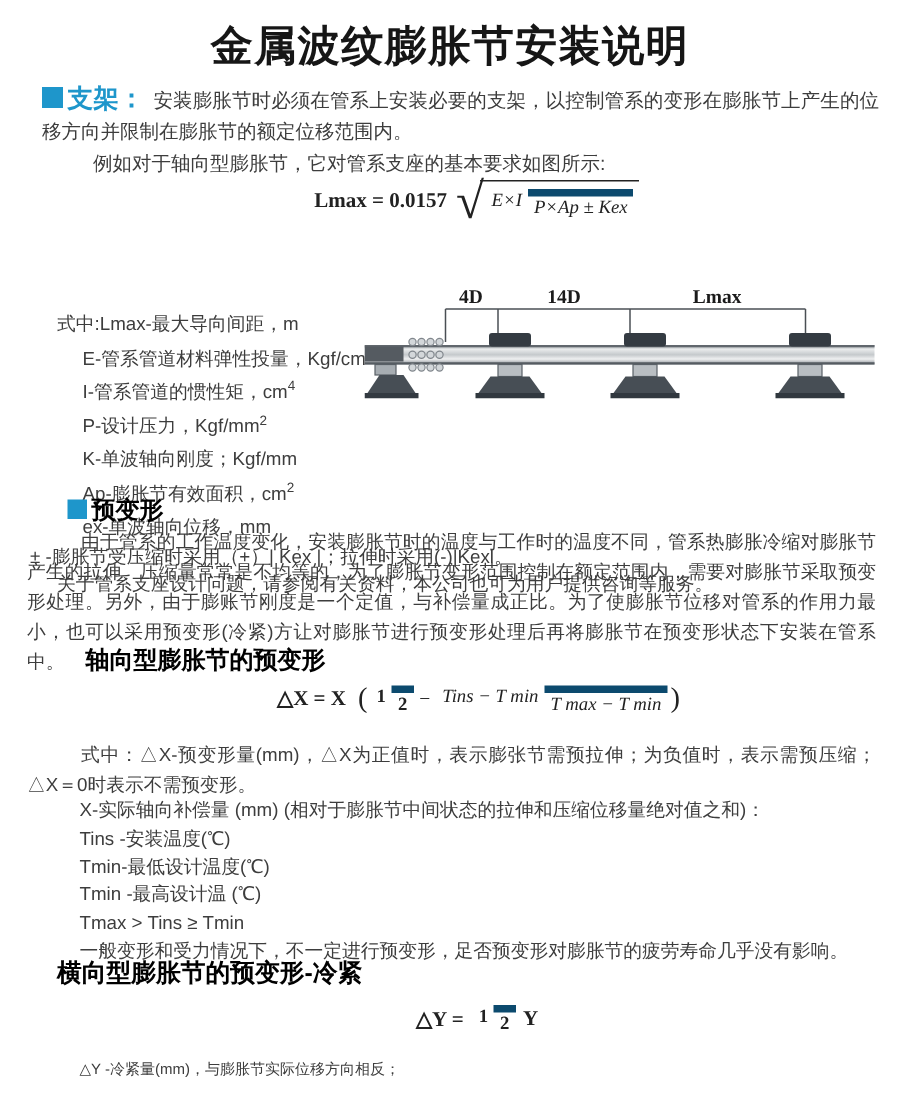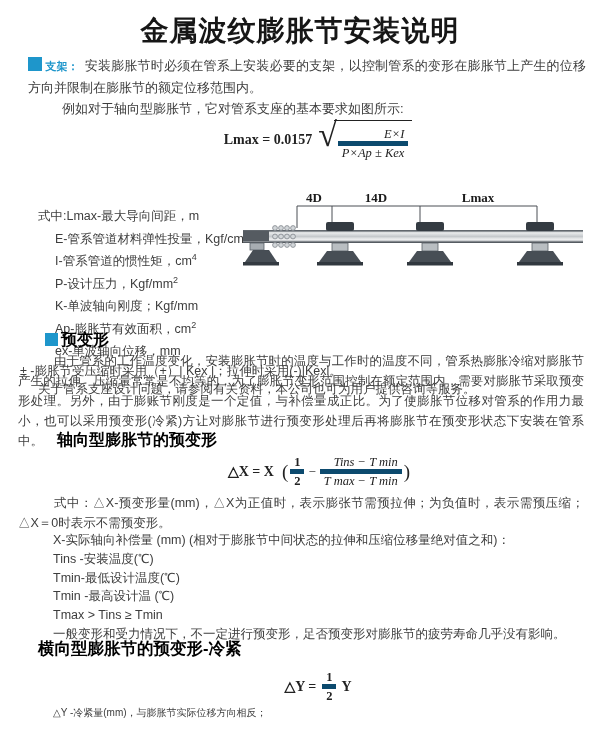--- a/index.html
+++ b/index.html
@@ -5,32 +5,32 @@
   html,body{margin:0;padding:0;background:#ffffff;}
   body{width:600px;height:737px;position:relative;overflow:hidden;
        font-family:"Liberation Sans",sans-serif;color:#3d3d3d;}
   .abs{position:absolute;}
   
   .doc-title{top:12px;left:0;width:600px;text-align:center;
              font-size:28px;font-weight:bold;color:#161616;letter-spacing:1px;}
   .sq{display:inline-block;width:14px;height:14px;background:#1e96cb;
       vertical-align:-1px;margin-right:3px;}
   .sq.small{width:13px;height:13px;}
-  .sec-head-inline{font-size:11px;font-weight:bold;color:#1e96cb;margin-right:6px;}
+  .sec-head-inline{font-size:17px;font-weight:bold;color:#1e96cb;margin-right:6px;}
   .sub-head{font-size:16px;font-weight:bold;color:#000000;}
   
   .body-txt{font-size:13px;line-height:21px;text-align:justify;}
   .para2{font-size:12.5px;line-height:20px;text-align:justify;text-indent:36px;}
   
   .formula{font-family:"Liberation Serif",serif;color:#222;
            display:flex;align-items:center;justify-content:center;width:600px;}
   .f-lhs{font-weight:bold;font-size:14px;margin-right:6px;}
   .f-rhs{font-weight:bold;font-size:14px;margin-left:5px;}
   .paren{font-size:19px;font-weight:normal;margin:0 2px;}
-  .frac{display:inline-flex;flex-direction:column;align-items:flex-end;
+  .frac{display:inline-flex;flex-direction:row;align-items:flex-start;
         font-size:12.5px;line-height:14px;font-style:italic;}
   .frac .fnum{padding:0 4px;}
   .frac .fden{border-top:5px solid #0c4a6e;padding:0 4px;}
   .frac.upright{font-style:normal;font-weight:bold;}
   .radical{display:inline-flex;align-items:flex-start;}
   .rad-sign{font-size:34px;line-height:30px;font-weight:400;margin-right:-3px;}
   .rad-body{border-top:1.4px solid #222;padding:3px 4px 0 4px;}
   .f-op{font-size:13px;margin:0 4px;}
   
   .def-list{top:163px;left:38px;font-size:12.5px;line-height:18.4px;width:560px;margin-top:40px;}

